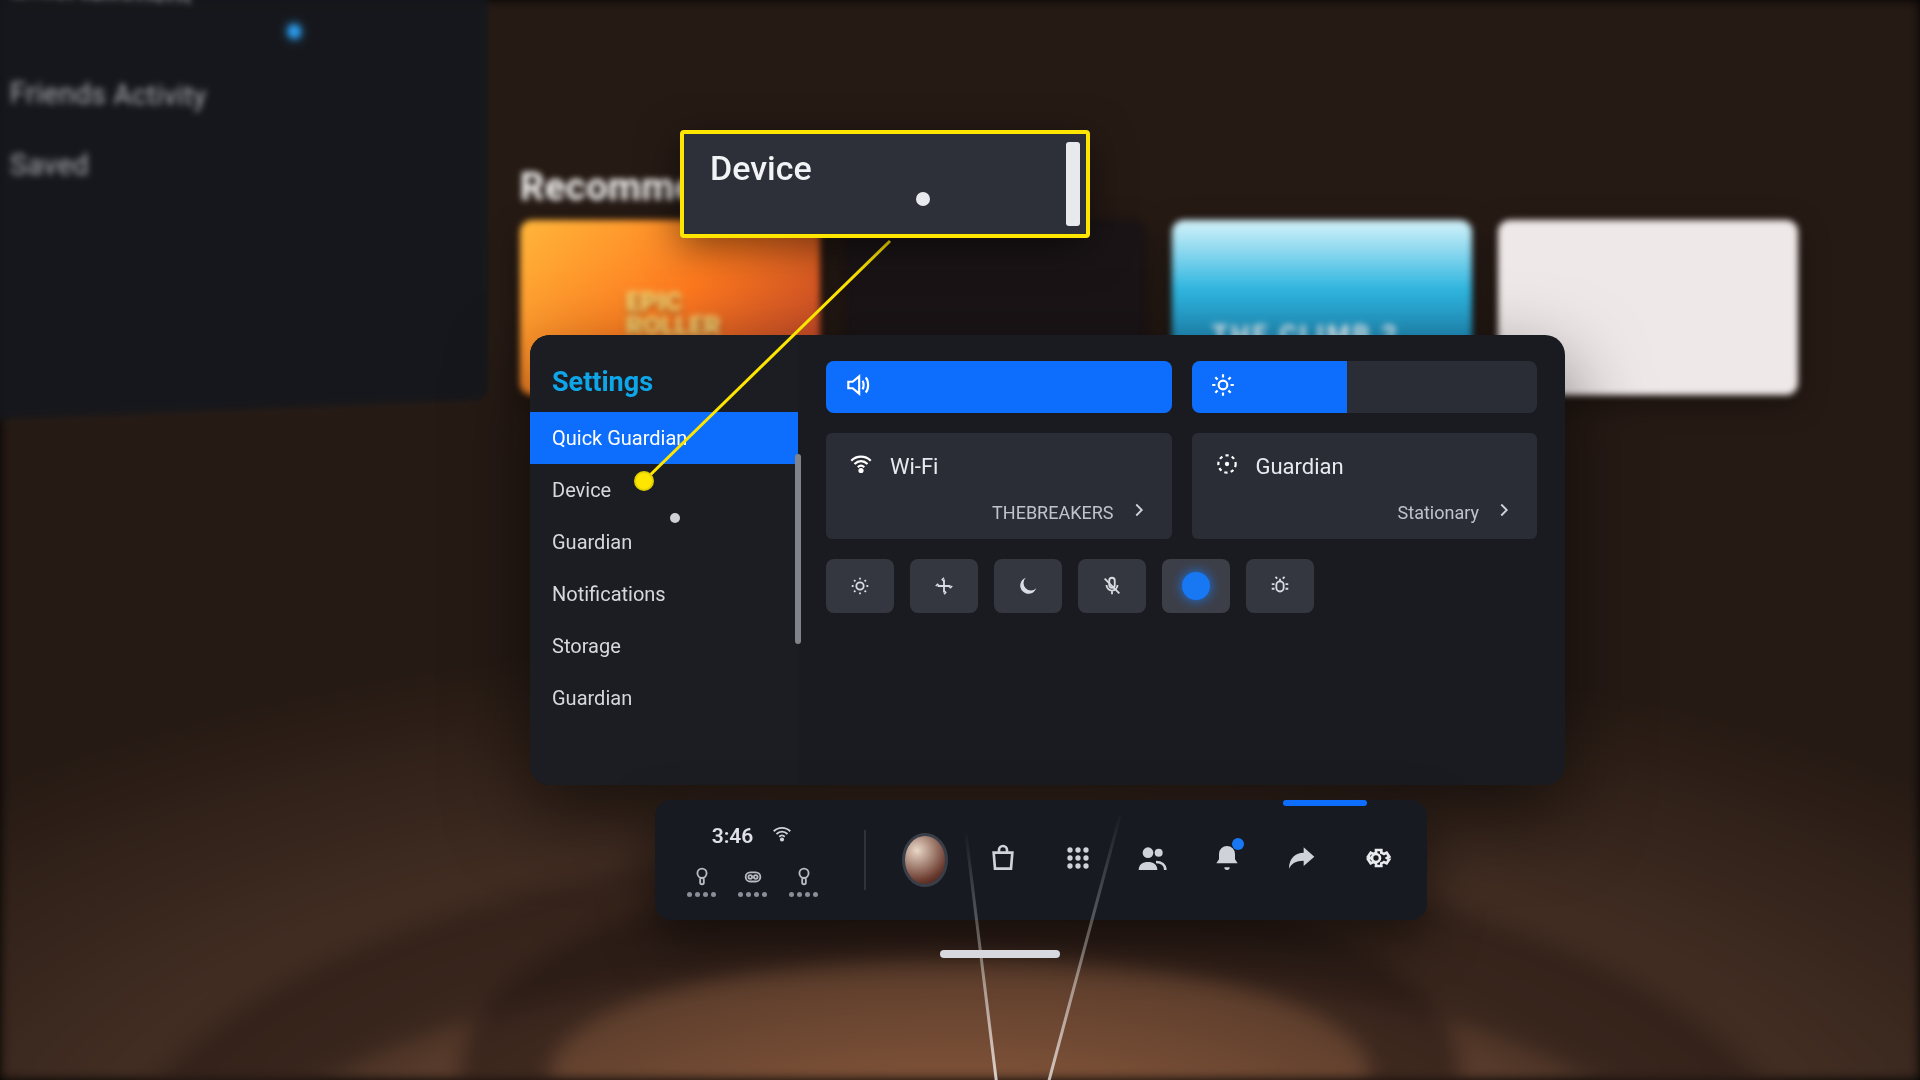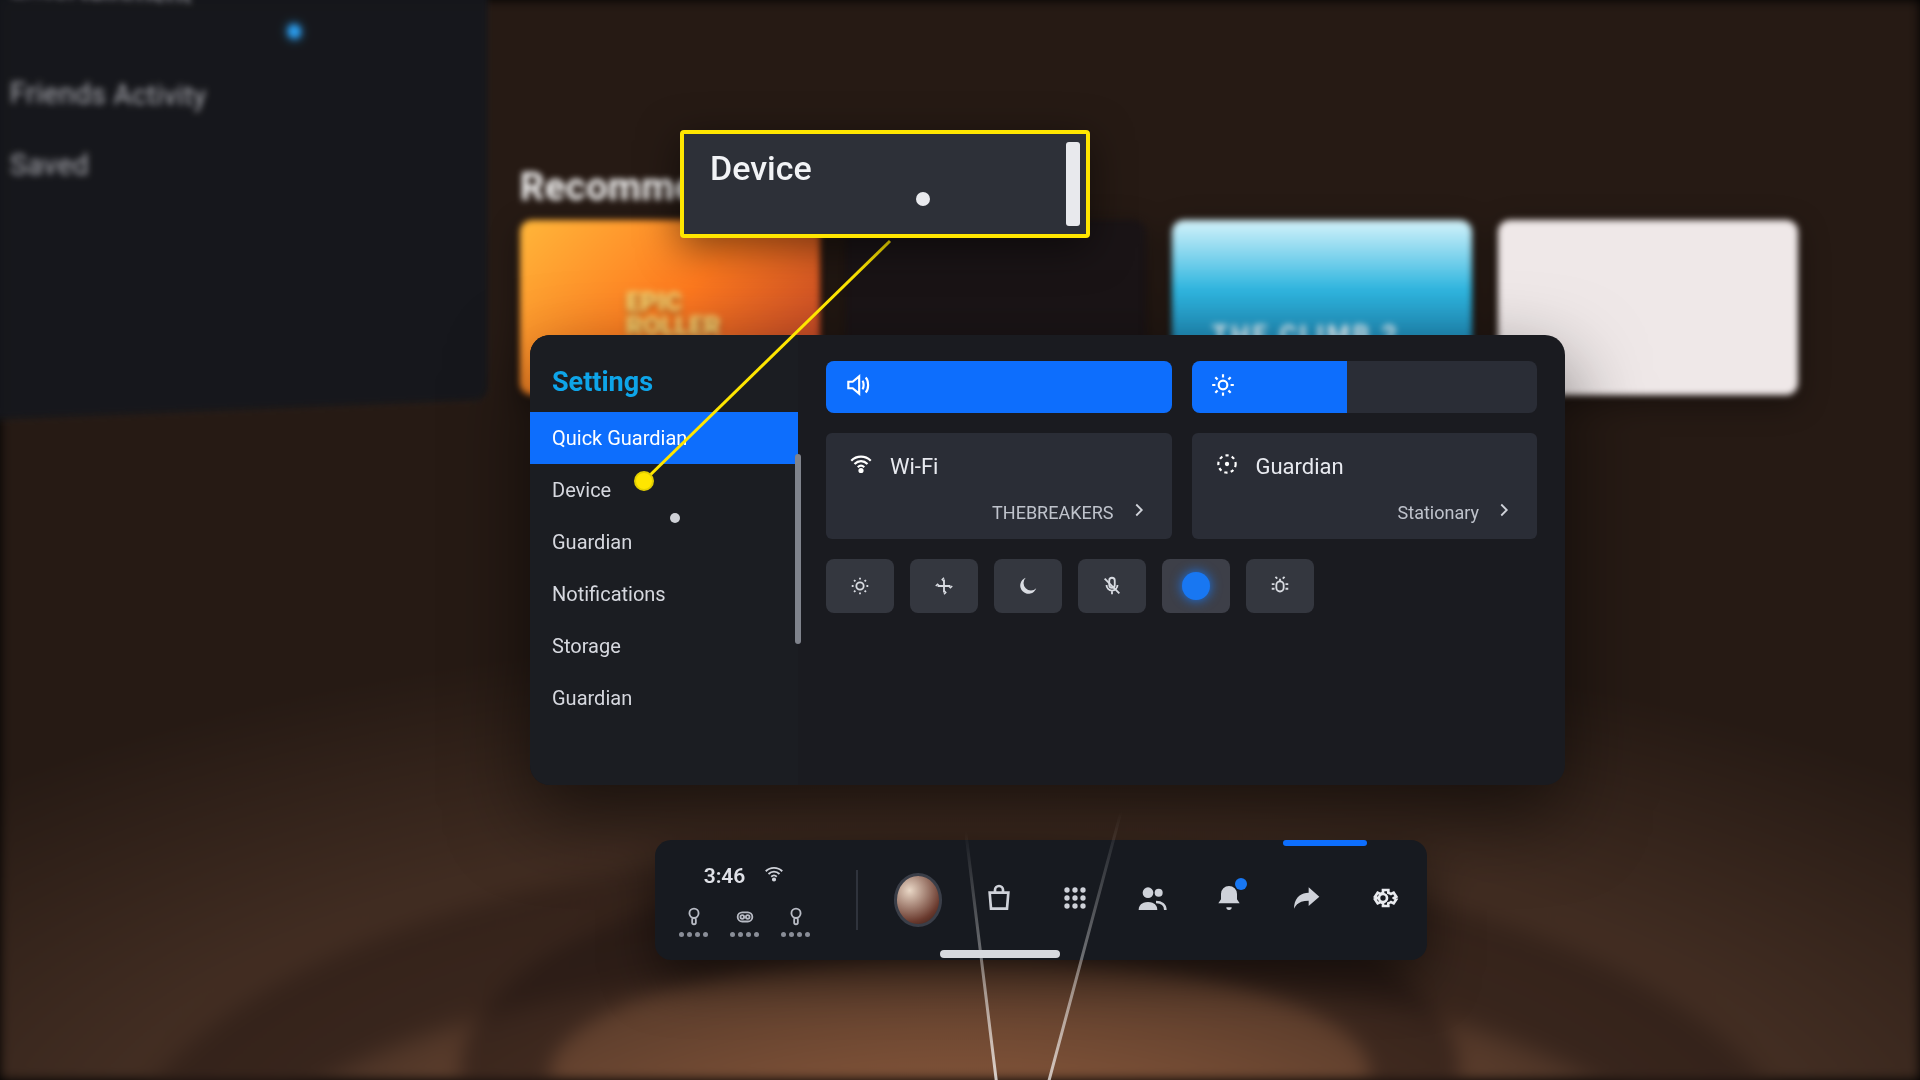--- a/index.html
+++ b/index.html
@@ -67,22 +67,22 @@
   .card .bot { align-self:flex-end; display:flex; align-items:center; gap:14px; color:#bfc3cc; font-size:18px; }
   .card .bot .chev { color:#cfd2d9; }
 
   .toggles { display:flex; gap:16px; }
   .tog { width:68px; height:54px; background:#34373f; border-radius:8px; display:flex; align-items:center; justify-content:center; color:#d9dce2; }
   .tog.active { background:#3d3f48; }
   .tog.active .glow { width:28px; height:28px; border-radius:50%; background:#1877f2; box-shadow:0 0 12px #1877f2; }
 
   
   .dock {
-    position:absolute; left:655px; top:840px; width:772px; height:120px;
-    background:#171a20; border-radius:16px; display:flex; align-items:center; padding:0 24px; gap:36px;
+    position:absolute; left:655px; top:800px; width:772px; height:120px;
+    background:#171a20; border-radius:16px; display:flex; align-items:center; padding:0 32px; gap:36px;
     box-shadow:0 20px 50px rgba(0,0,0,.5);
   }
   .dock .clock { color:#dfe1e7; font-size:21px; font-weight:600; }
   .dock .status { display:flex; flex-direction:column; align-items:center; gap:10px; margin-right:10px; }
   .dock .minibat { display:flex; gap:22px; margin-top:6px; }
   .dock .mb { display:flex; flex-direction:column; align-items:center; gap:5px; color:#b8bbc4; }
   .dock .mb .dots { display:flex; gap:3px; }
   .dock .mb .dots span { width:5px; height:5px; border-radius:50%; background:#8a8e98; }
   .dock .avatar { width:54px; height:54px; border-radius:50%; background:radial-gradient(circle at 30% 30%, #e9d7c6, #6a3a2e 70%, #2b1713 100%); border:3px solid #3a3e48; }
   .dock .ico { color:#cfd2d9; width:46px; text-align:center; position:relative; }

